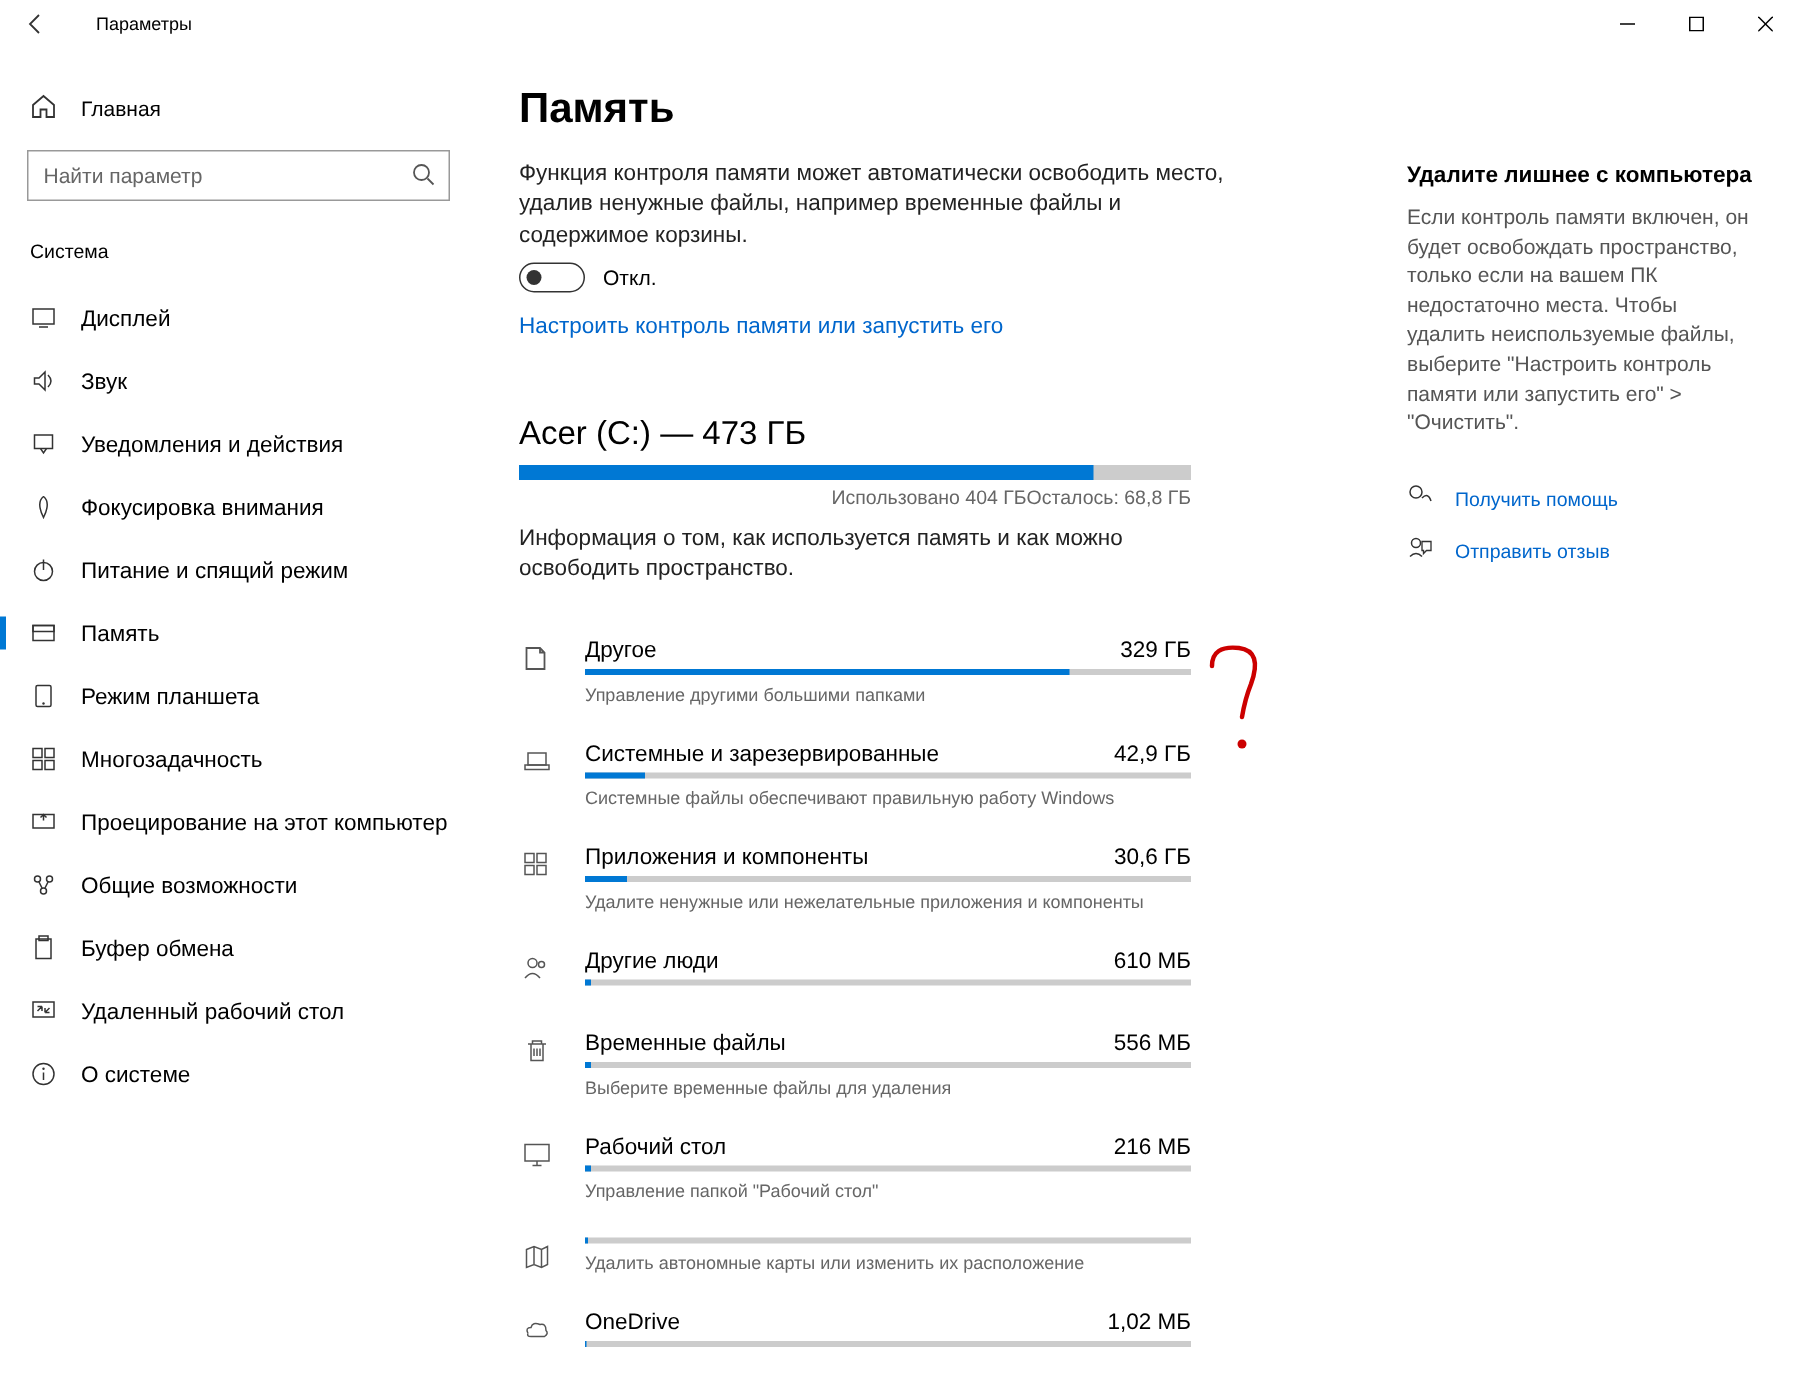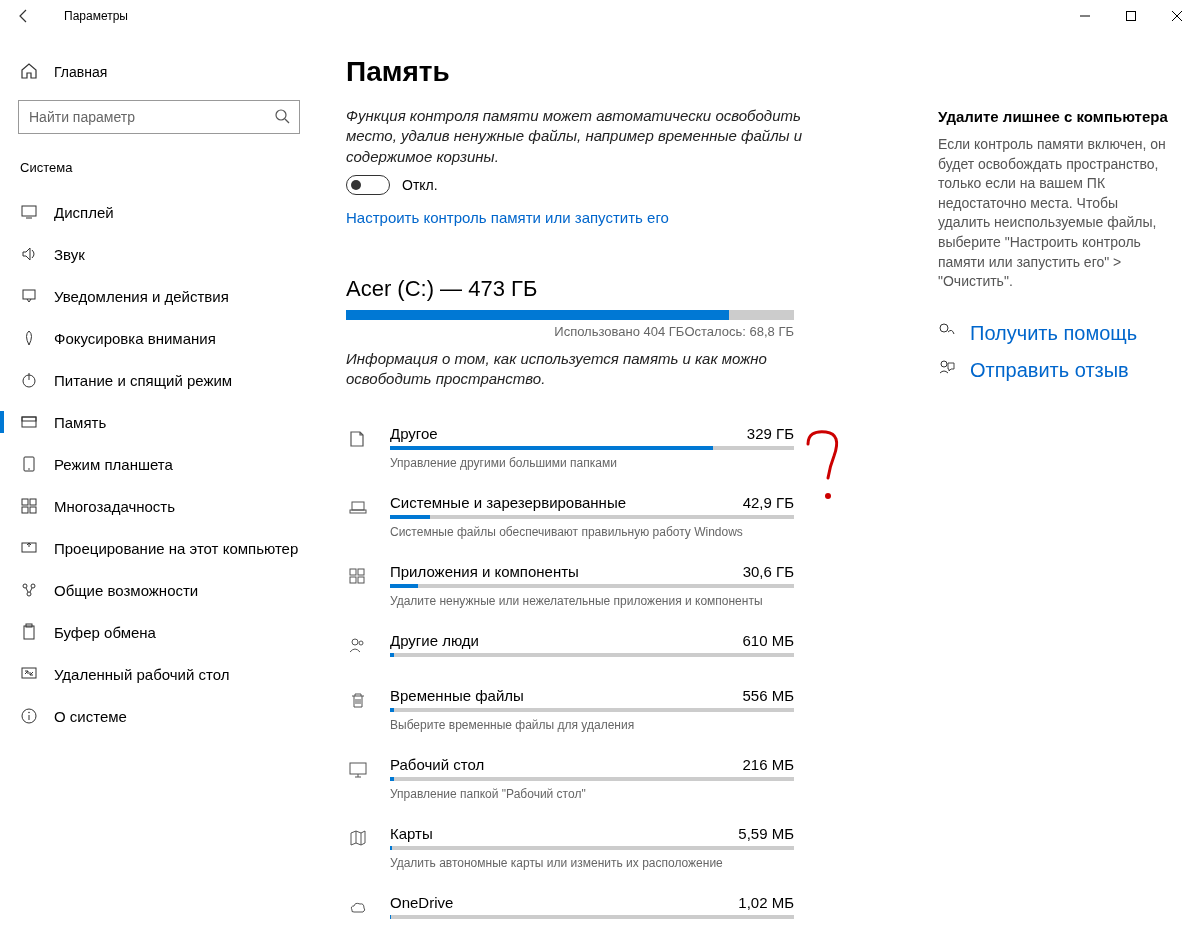--- a/index.html
+++ b/index.html
@@ -17,41 +17,41 @@
 .search { width: 100%; height: 34px; border: 1px solid #999; padding: 0 36px 0 10px; font-size: 14px; background: #fff; }
 .search::placeholder { color:#666; }
 .search-icon { position:absolute; right:10px; top:8px; color:#555; }
 .section-title { padding: 8px 20px 16px 20px; font-weight: 400; font-size: 13px; }
 .nav-item { display:flex; align-items:center; gap: 16px; padding: 12px 20px; cursor:pointer; font-size: 15px; position:relative; }
 .nav-item.active { background: #e5f1fb00; }
 .nav-item.active::before { content:""; position:absolute; left:0; top:10px; bottom:10px; width:4px; background:#0078d4; }
 .nav-icon { width:18px; height:18px; display:flex; align-items:center; justify-content:center; color:#333; }
 .main { flex: 1; padding: 24px 24px 0 26px; overflow:hidden; position:relative; }
 .page-title { font-size: 28px; font-weight: 600; margin-bottom: 18px; }
-.desc { font-size: 15px; color:#222; max-width: 470px; line-height:1.35; margin-bottom: 8px; font-style: italic; }
+.desc { font-size: 15px; color:#222; max-width: 470px; line-height:1.35; margin-bottom: 8px; }
 .toggle-row { display:flex; align-items:center; gap:12px; margin: 6px 0 14px 0; }
 .toggle { width: 44px; height: 20px; border: 1px solid #333; border-radius: 10px; position:relative; cursor:pointer; }
 .toggle .knob { width:10px; height:10px; background:#333; border-radius:50%; position:absolute; top:4px; left:4px; }
 .link { color:#0066cc; font-size:15px; cursor:pointer; }
 .drive-title { font-size: 22px; font-weight:400; margin-top: 50px; margin-bottom: 8px; }
 .drive-bar { height: 10px; background:#ccc; width: 448px; position:relative; }
 .drive-bar .fill { height:100%; background:#0078d4; }
 .drive-labels { display:flex; justify-content:flex-end; width:448px; font-size:13px; color:#666; margin-top:4px; }
 .storage-list { margin-top: 24px; }
 .storage-item { display:flex; gap: 20px; padding: 12px 0; cursor:pointer; width: 448px; }
 .storage-icon { width: 24px; flex-shrink:0; display:flex; align-items:flex-start; justify-content:center; color:#555; padding-top:4px;}
 .storage-body { flex:1; }
 .storage-head { display:flex; justify-content:space-between; font-size:15px; margin-bottom:4px; }
 .storage-bar { height:4px; background:#ccc; position:relative; margin-bottom:6px; }
 .storage-bar .sfill { height:100%; background:#0078d4; }
 .storage-sub { font-size:12px; color:#666; }
 .rightpanel { width: 272px; padding: 76px 28px 0 10px; }
 .right-title { font-size:15px; font-weight:600; margin-bottom:10px; }
 .right-text { font-size:14px; color:#555; line-height:1.4; margin-bottom:30px; }
-.right-link { display:flex; align-items:center; gap:14px; color:#0066cc; font-size:20px; margin: 14px 0; cursor:pointer; }
+.right-link { display:flex; align-items:center; gap:14px; color:#0066cc; font-size:13px; margin: 14px 0; cursor:pointer; }
 .right-link .ricon { color:#333; width:18px; }
 .annotation { position:absolute; left: 800px; top:426px; pointer-events:none; }
 </style>
 </head>
 <body>
 
 <div class="titlebar">
   <div class="back">
     <svg width="16" height="16" viewBox="0 0 16 16">
         <path d="M10 2 L4 8 L10 14" stroke="#333" stroke-width="1.2" fill="none"></path>
@@ -354,24 +354,20 @@
             <div class="storage-sub">Управление папкой "Рабочий стол"</div>
           </div>
         </div>
         <div class="storage-item">
           <div class="storage-icon">
             <svg width="20" height="20" viewBox="0 0 20 20">
               <path d="M3 4 L8 2 L13 4 L17 2 V14 L13 16 L8 14 L3 16 Z M8 2 V14 M13 4 V16" stroke="#555" fill="none"></path>
             </svg>
           </div>
           <div class="storage-body">
-            <div class="storage-head">
-              <span>Карты</span>
-              <span>5,59 МБ</span>
-            </div>
             <div class="storage-bar">
               <div class="sfill" style="width:0.5%"></div>
             </div>
             <div class="storage-sub">Удалить автономные карты или изменить их расположение</div>
           </div>
         </div>
         <div class="storage-item">
           <div class="storage-icon">
             <svg width="20" height="20" viewBox="0 0 20 20">
               <path d="M4 12 Q2 8 6 8 Q7 4 12 6 Q16 5 16 10 Q18 12 15 14 H6 Q3 14 4 12" stroke="#555" fill="none"></path>

